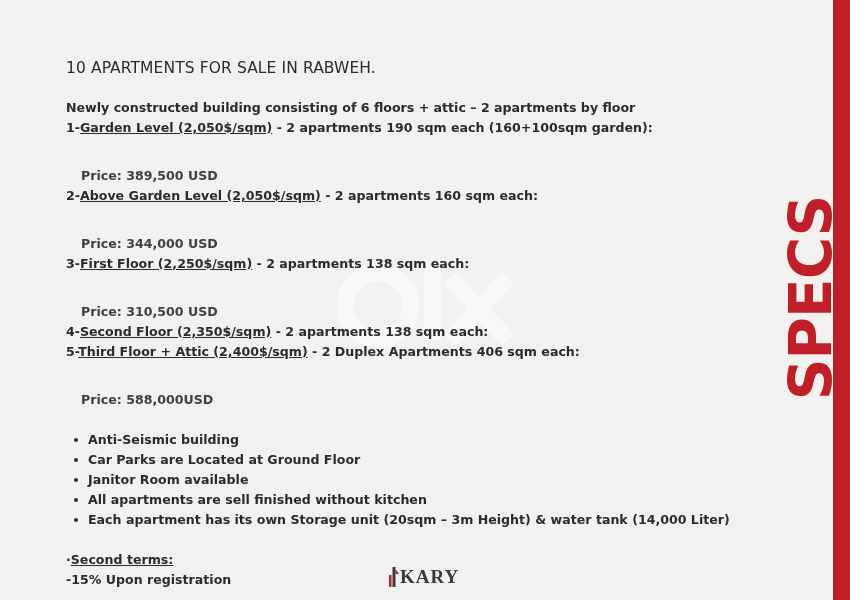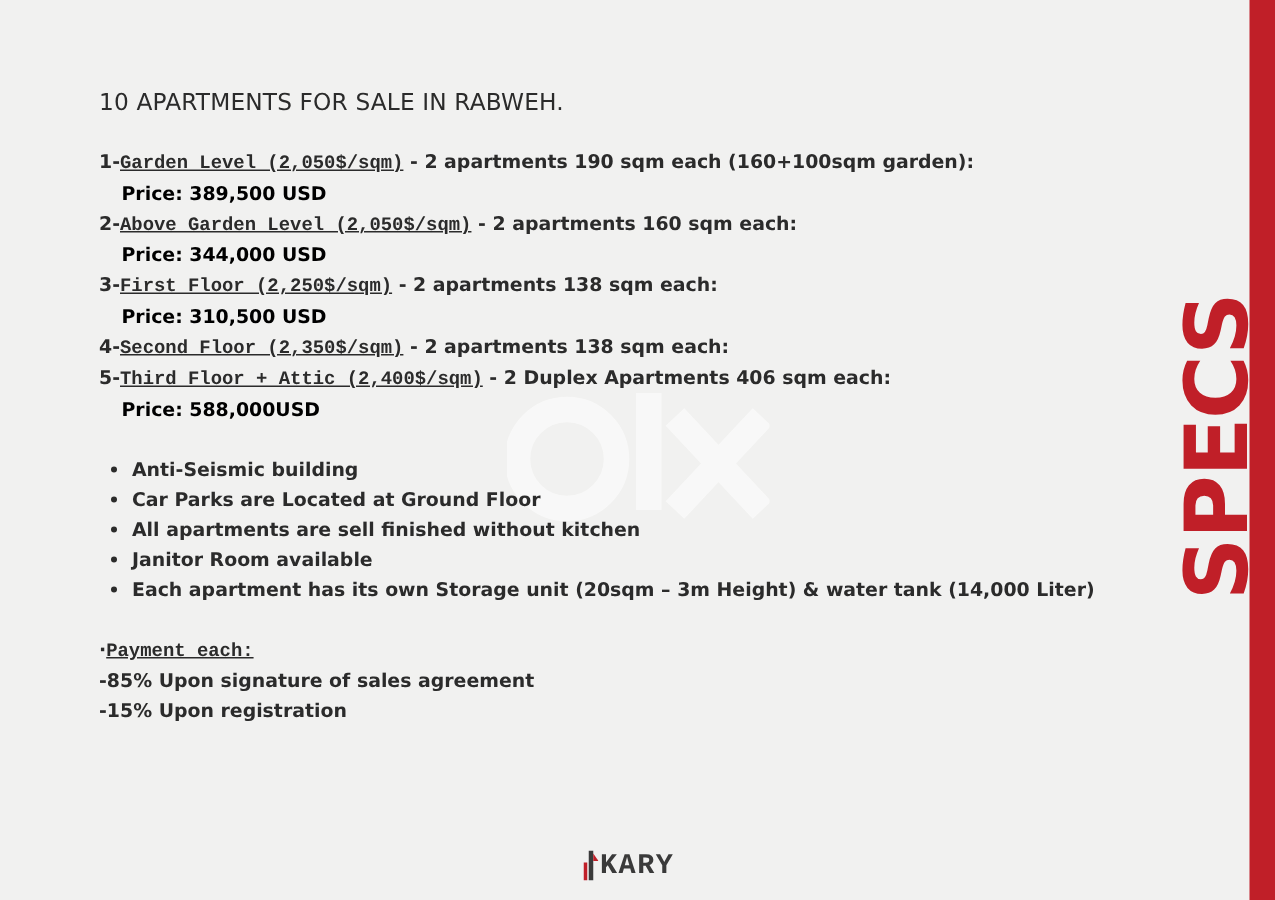--- a/index.html
+++ b/index.html
@@ -33,53 +33,54 @@
     }
     .content {
       position: absolute; left: 66px; top: 58px; width: 720px;
       font-size: 12.6px; font-weight: bold; line-height: 20px;
     }
     .title {
       font-size: 15.5px; font-weight: normal; margin: 0 0 20px 0; line-height: 20px;
       letter-spacing: 0.1px;
     }
     .line { white-space: nowrap; }
-    .u { text-decoration: underline; font-family: Liberation Mono, monospace; }
-    .price { color: #000000; padding-left: 15px; }
+    .u { text-decoration: underline; }
+    .price { color: #404040; padding-left: 15px; margin-top: 28px; }
     .bullets { list-style: none; margin: 20px 0 20px 0; padding: 0 0 0 8px; }
     .bullets li { position: relative; padding-left: 14px; white-space: nowrap; }
     .bullets li .dot {
       position: absolute; left: 0; top: 8px; width: 4px; height: 4px; border-radius: 50%;
       background: #2b2b2b;
     }
     .logo {
       position: absolute; left: 389px; top: 565px; height: 22px;
       display: flex; align-items: flex-end;
     }
     .logo-mark { width: 10px; height: 20px; position: relative; margin-right: 1px; }
     .logo-text {
-      font-family: Liberation Mono, monospace; font-weight: bold; font-size: 19px;
+      font-family: Liberation Serif, serif; font-weight: bold; font-size: 19px;
       color: #3a3a3a; letter-spacing: 1px; line-height: 20px;
     }
   </style>
 </head>
 <body>
 
 <div class="red-bar"></div>
 <div class="specs">SPECS</div>
 
 <svg class="watermark" viewBox="0 0 175 90">
   <circle cx="40" cy="48" r="33" fill="none" stroke="#ffffff" stroke-width="17"></circle>
   <rect x="86" y="4" width="17" height="78" fill="#ffffff"></rect>
   <path d="M112 20 L170 82 M170 20 L112 82" stroke="#ffffff" stroke-width="17"></path>
 </svg>
 
 <div class="content">
   <div class="title">10 APARTMENTS FOR SALE IN RABWEH.</div>
 
+  <div class="line">Newly constructed building consisting of 6 floors + attic – 2 apartments by floor</div>
 
   <div>
     <div class="line"><span>1-</span><span class="u">Garden Level  (2,050$/sqm)</span><span> - 2 apartments 190 sqm each (160+100sqm garden):</span></div>
     <div class="line price">Price: 389,500 USD</div>
   </div>
   <div>
     <div class="line"><span>2-</span><span class="u">Above Garden Level  (2,050$/sqm)</span><span> - 2 apartments 160 sqm each:</span></div>
     <div class="line price">Price: 344,000 USD</div>
   </div>
   <div>
@@ -90,28 +91,27 @@
     <div class="line"><span>4-</span><span class="u">Second Floor (2,350$/sqm)</span><span> - 2 apartments 138 sqm each:</span></div>
   </div>
   <div>
     <div class="line"><span>5-</span><span class="u">Third Floor + Attic (2,400$/sqm)</span><span> - 2 Duplex Apartments 406 sqm each:</span></div>
     <div class="line price">Price: 588,000USD</div>
   </div>
 
   <ul class="bullets">
     <li><span class="dot"></span><span>Anti-Seismic building</span></li>
     <li><span class="dot"></span><span>Car Parks are Located at Ground Floor</span></li>
+    <li><span class="dot"></span><span>Janitor Room available</span></li>
     <li><span class="dot"></span><span>All apartments are sell finished without kitchen</span></li>
-    <li><span class="dot"></span><span>Janitor Room available</span></li>
     <li><span class="dot"></span><span>Each apartment has its own Storage unit (20sqm – 3m Height) &amp; water tank (14,000 Liter)</span></li>
   </ul>
 
   <div>
-    <div class="line"><span>·</span><span class="u">Payment each:</span></div>
-    <div class="line">-85% Upon signature of sales agreement</div>
+    <div class="line"><span>·</span><span class="u">Second terms:</span></div>
     <div class="line">-15% Upon registration</div>
   </div>
 </div>
 
 <div class="logo">
   <svg class="logo-mark" viewBox="0 0 10 20">
     <rect x="0" y="8" width="2.5" height="12" fill="#c01f28"></rect>
     <rect x="3.5" y="0" width="3" height="20" fill="#3a3a3a"></rect>
     <polygon points="6.5,2 10,7 6.5,7" fill="#c01f28"></polygon>
   </svg>

